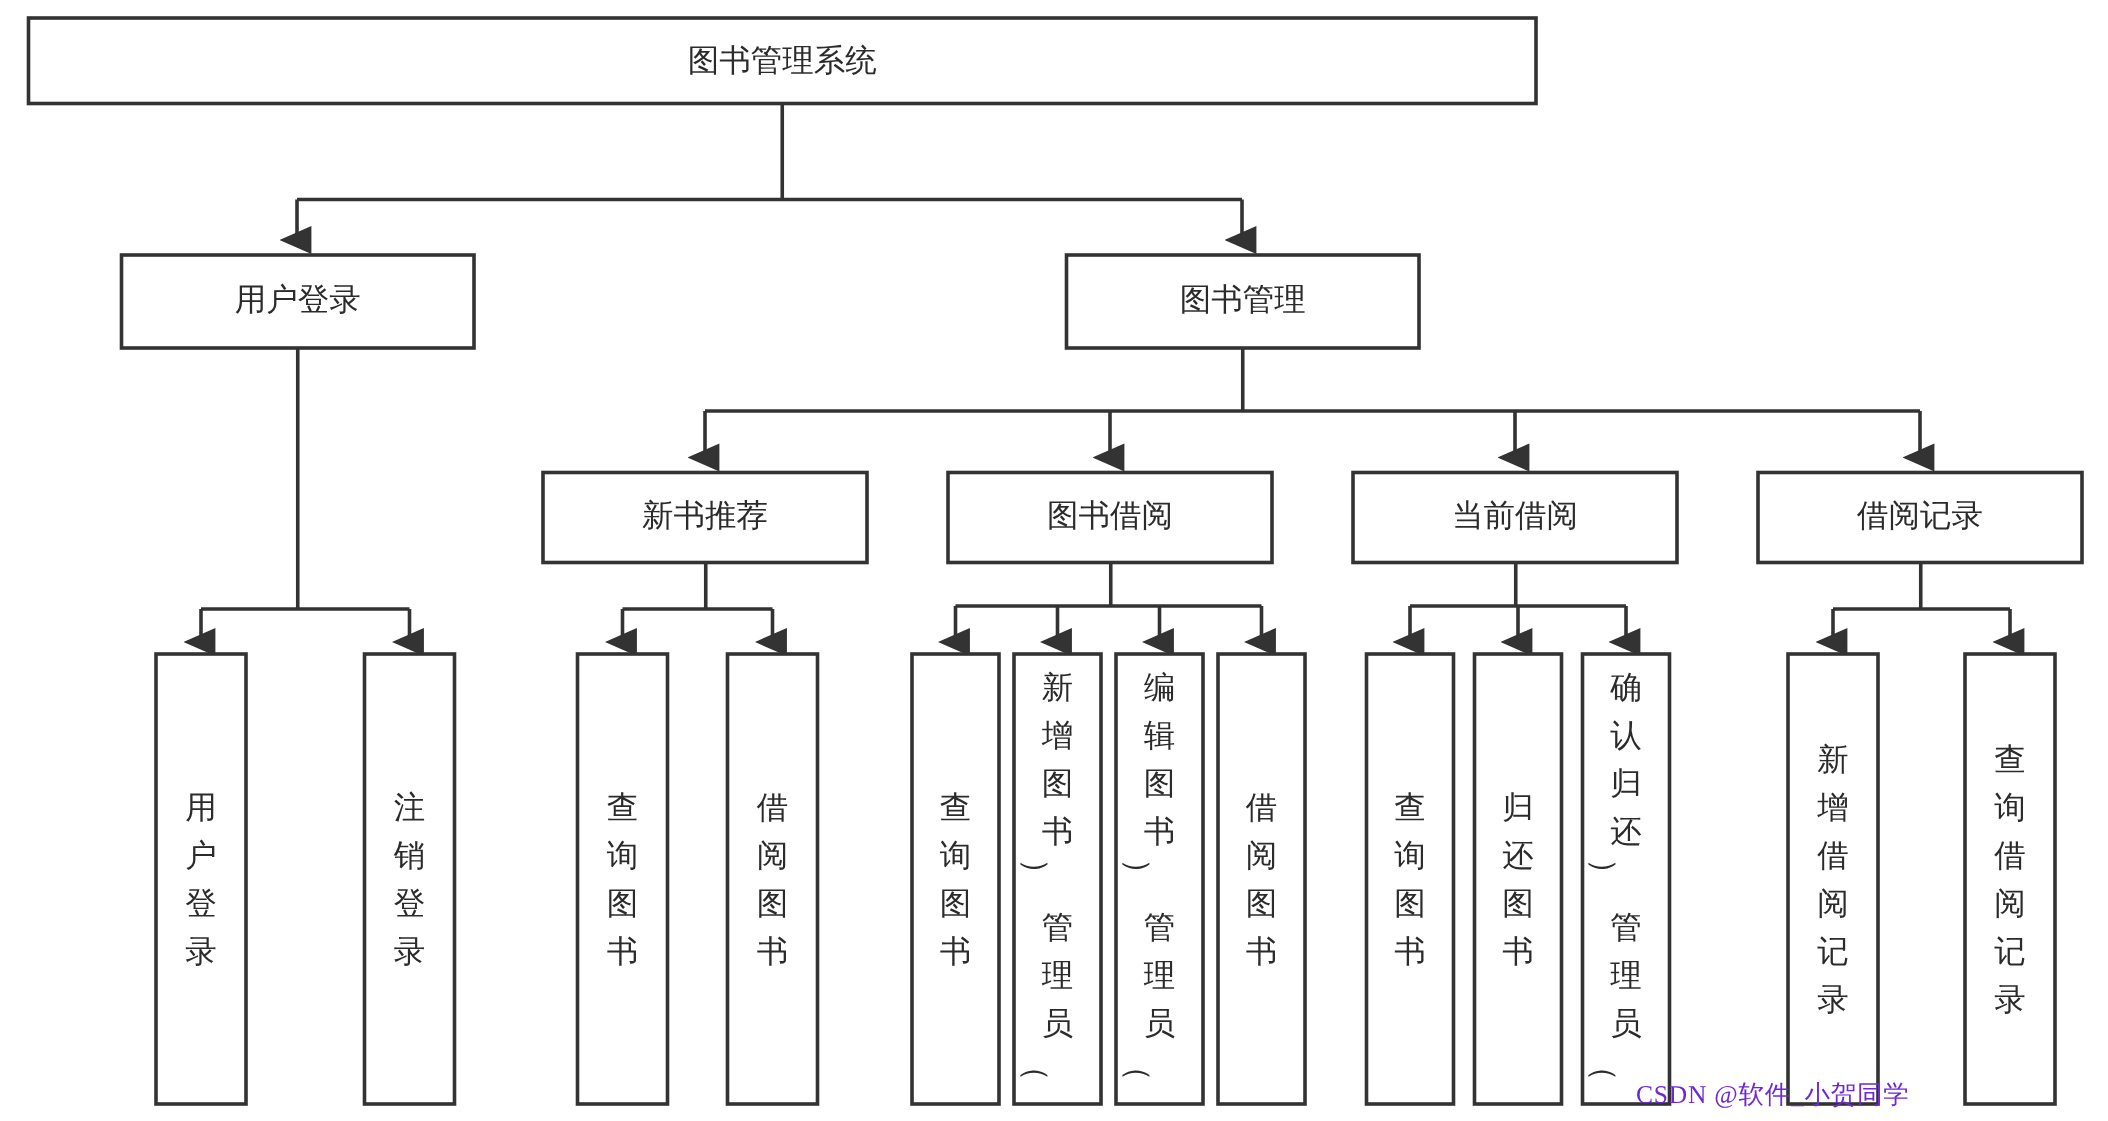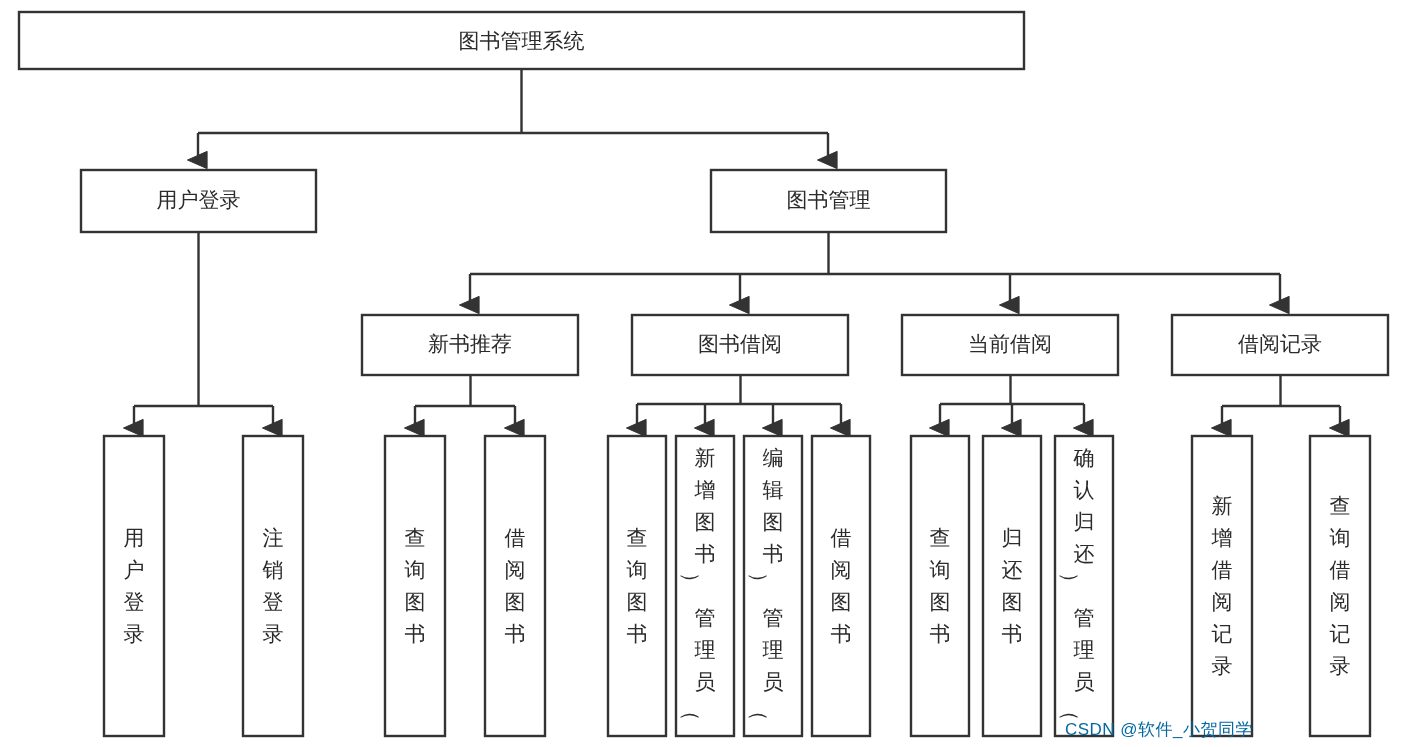--- a/index.html
+++ b/index.html
@@ -44,25 +44,25 @@
     fill: #2b2b2b;
     text-anchor: middle;
   }
   .edge {
     stroke: #333333;
     stroke-width: 2.4;
     fill: none;
   }
   .watermark {
     position: absolute;
-    right: 24px;
+    right: 4px;
     bottom: 6px;
-    font-family: Liberation Sans, sans-serif;
+    font-family: Liberation Serif, serif;
     font-size: 17px;
-    color: #0369a1;
+    color: #6d28d9;
     letter-spacing: 0.5px;
     white-space: nowrap;
   }
 </style>
 </head>
 <body>
 
 <div id="diagram-root">
   <svg class="flow" viewBox="0 0 1405 747" xmlns="http://www.w3.org/2000/svg">
     <defs>

